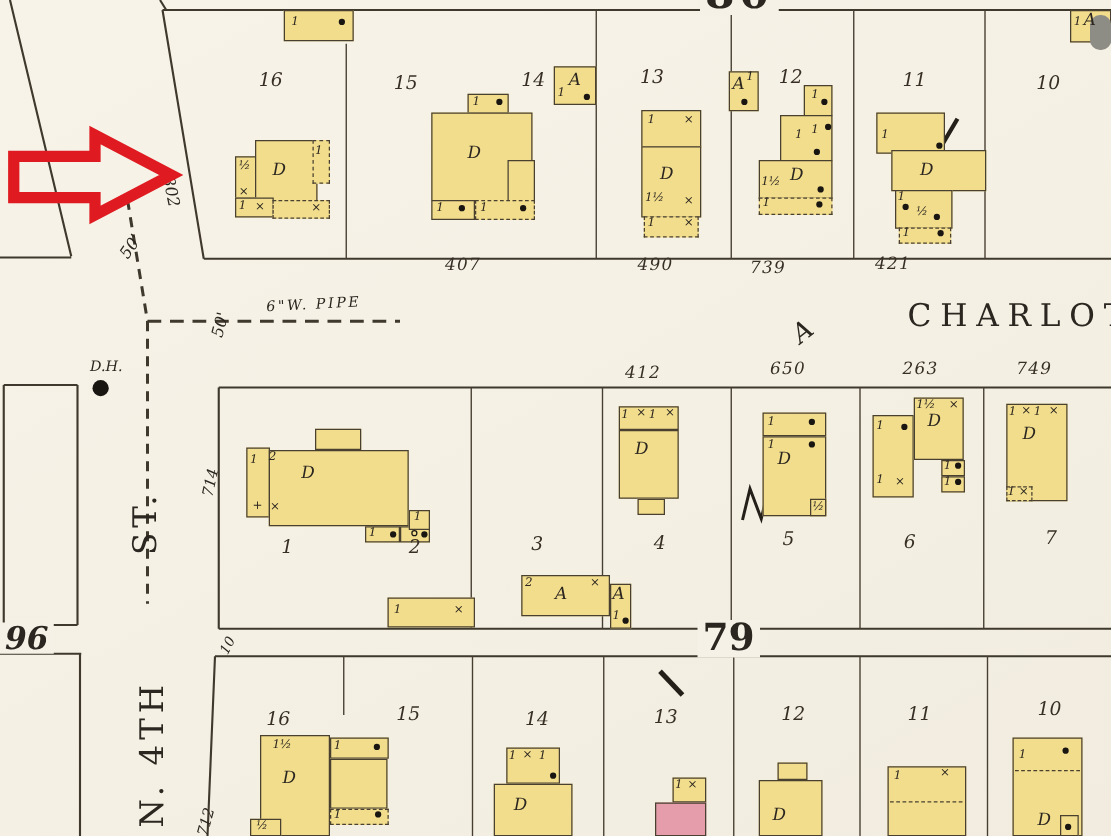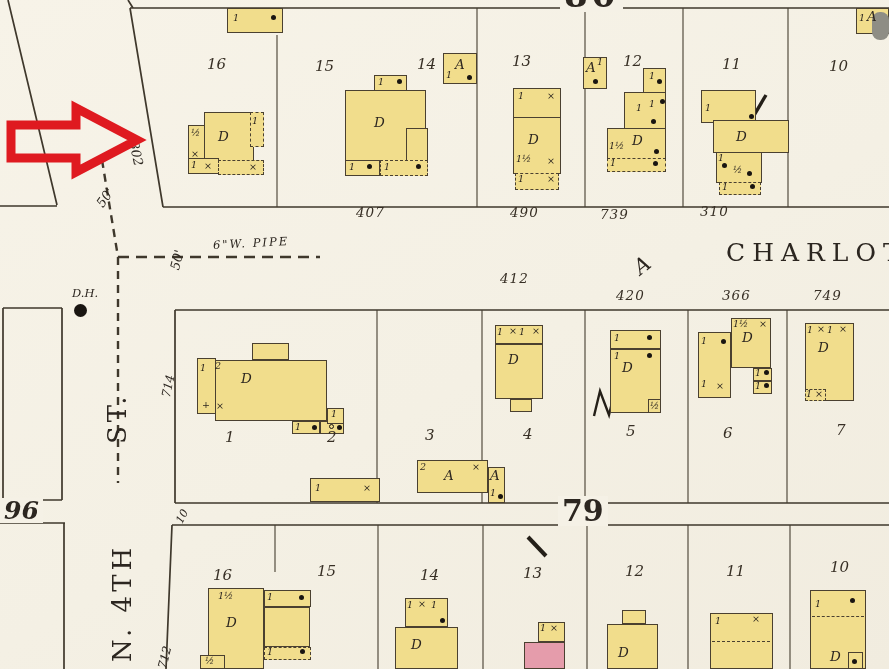--- a/index.html
+++ b/index.html
@@ -252,24 +252,24 @@
   <span class="m" style="left:317px;top:564px">15</span>
   <span class="m" style="left:420px;top:568px">14</span>
   <span class="m" style="left:523px;top:566px">13</span>
   <span class="m" style="left:625px;top:564px">12</span>
   <span class="m" style="left:726px;top:564px">11</span>
   <span class="m" style="left:830px;top:560px">10</span>
 
   <span class="addr" style="left:356px;top:206px">407</span>
   <span class="addr" style="left:510px;top:206px">490</span>
   <span class="addr" style="left:600px;top:208px">739</span>
-  <span class="addr" style="left:700px;top:205px">310</span>
-  <span class="addr" style="left:500px;top:272px">412</span>
-  <span class="addr" style="left:616px;top:289px">420</span>
-  <span class="addr" style="left:722px;top:289px">366</span>
+  <span class="addr" style="left:700px;top:205px">421</span>
+  <span class="addr" style="left:500px;top:292px">412</span>
+  <span class="addr" style="left:616px;top:289px">650</span>
+  <span class="addr" style="left:722px;top:289px">263</span>
   <span class="addr" style="left:813px;top:289px">749</span>
 
   <span class="street" style="left:726px;top:240px">CHARLOTT</span>
   <span class="street rot" style="left:630px;top:262px;font-size:21px;font-style:italic;transform:rotate(-38deg)">A</span>
   <span class="street rot" style="left:104px;top:444px;font-size:26px;letter-spacing:4px;transform:rotate(-90deg)">ST.</span>
   <span class="street rot" style="left:109px;top:662px;font-size:26px;letter-spacing:4px;transform:rotate(-90deg)">N. 4TH</span>
   <span class="bignum" style="left:560px;top:-22px;font-size:34px;letter-spacing:4px">80</span>
   <span class="bignum" style="left:558px;top:496px">79</span>
   <span class="bignum" style="left:0px;top:498px;font-size:25px;font-style:italic">96</span>
 

